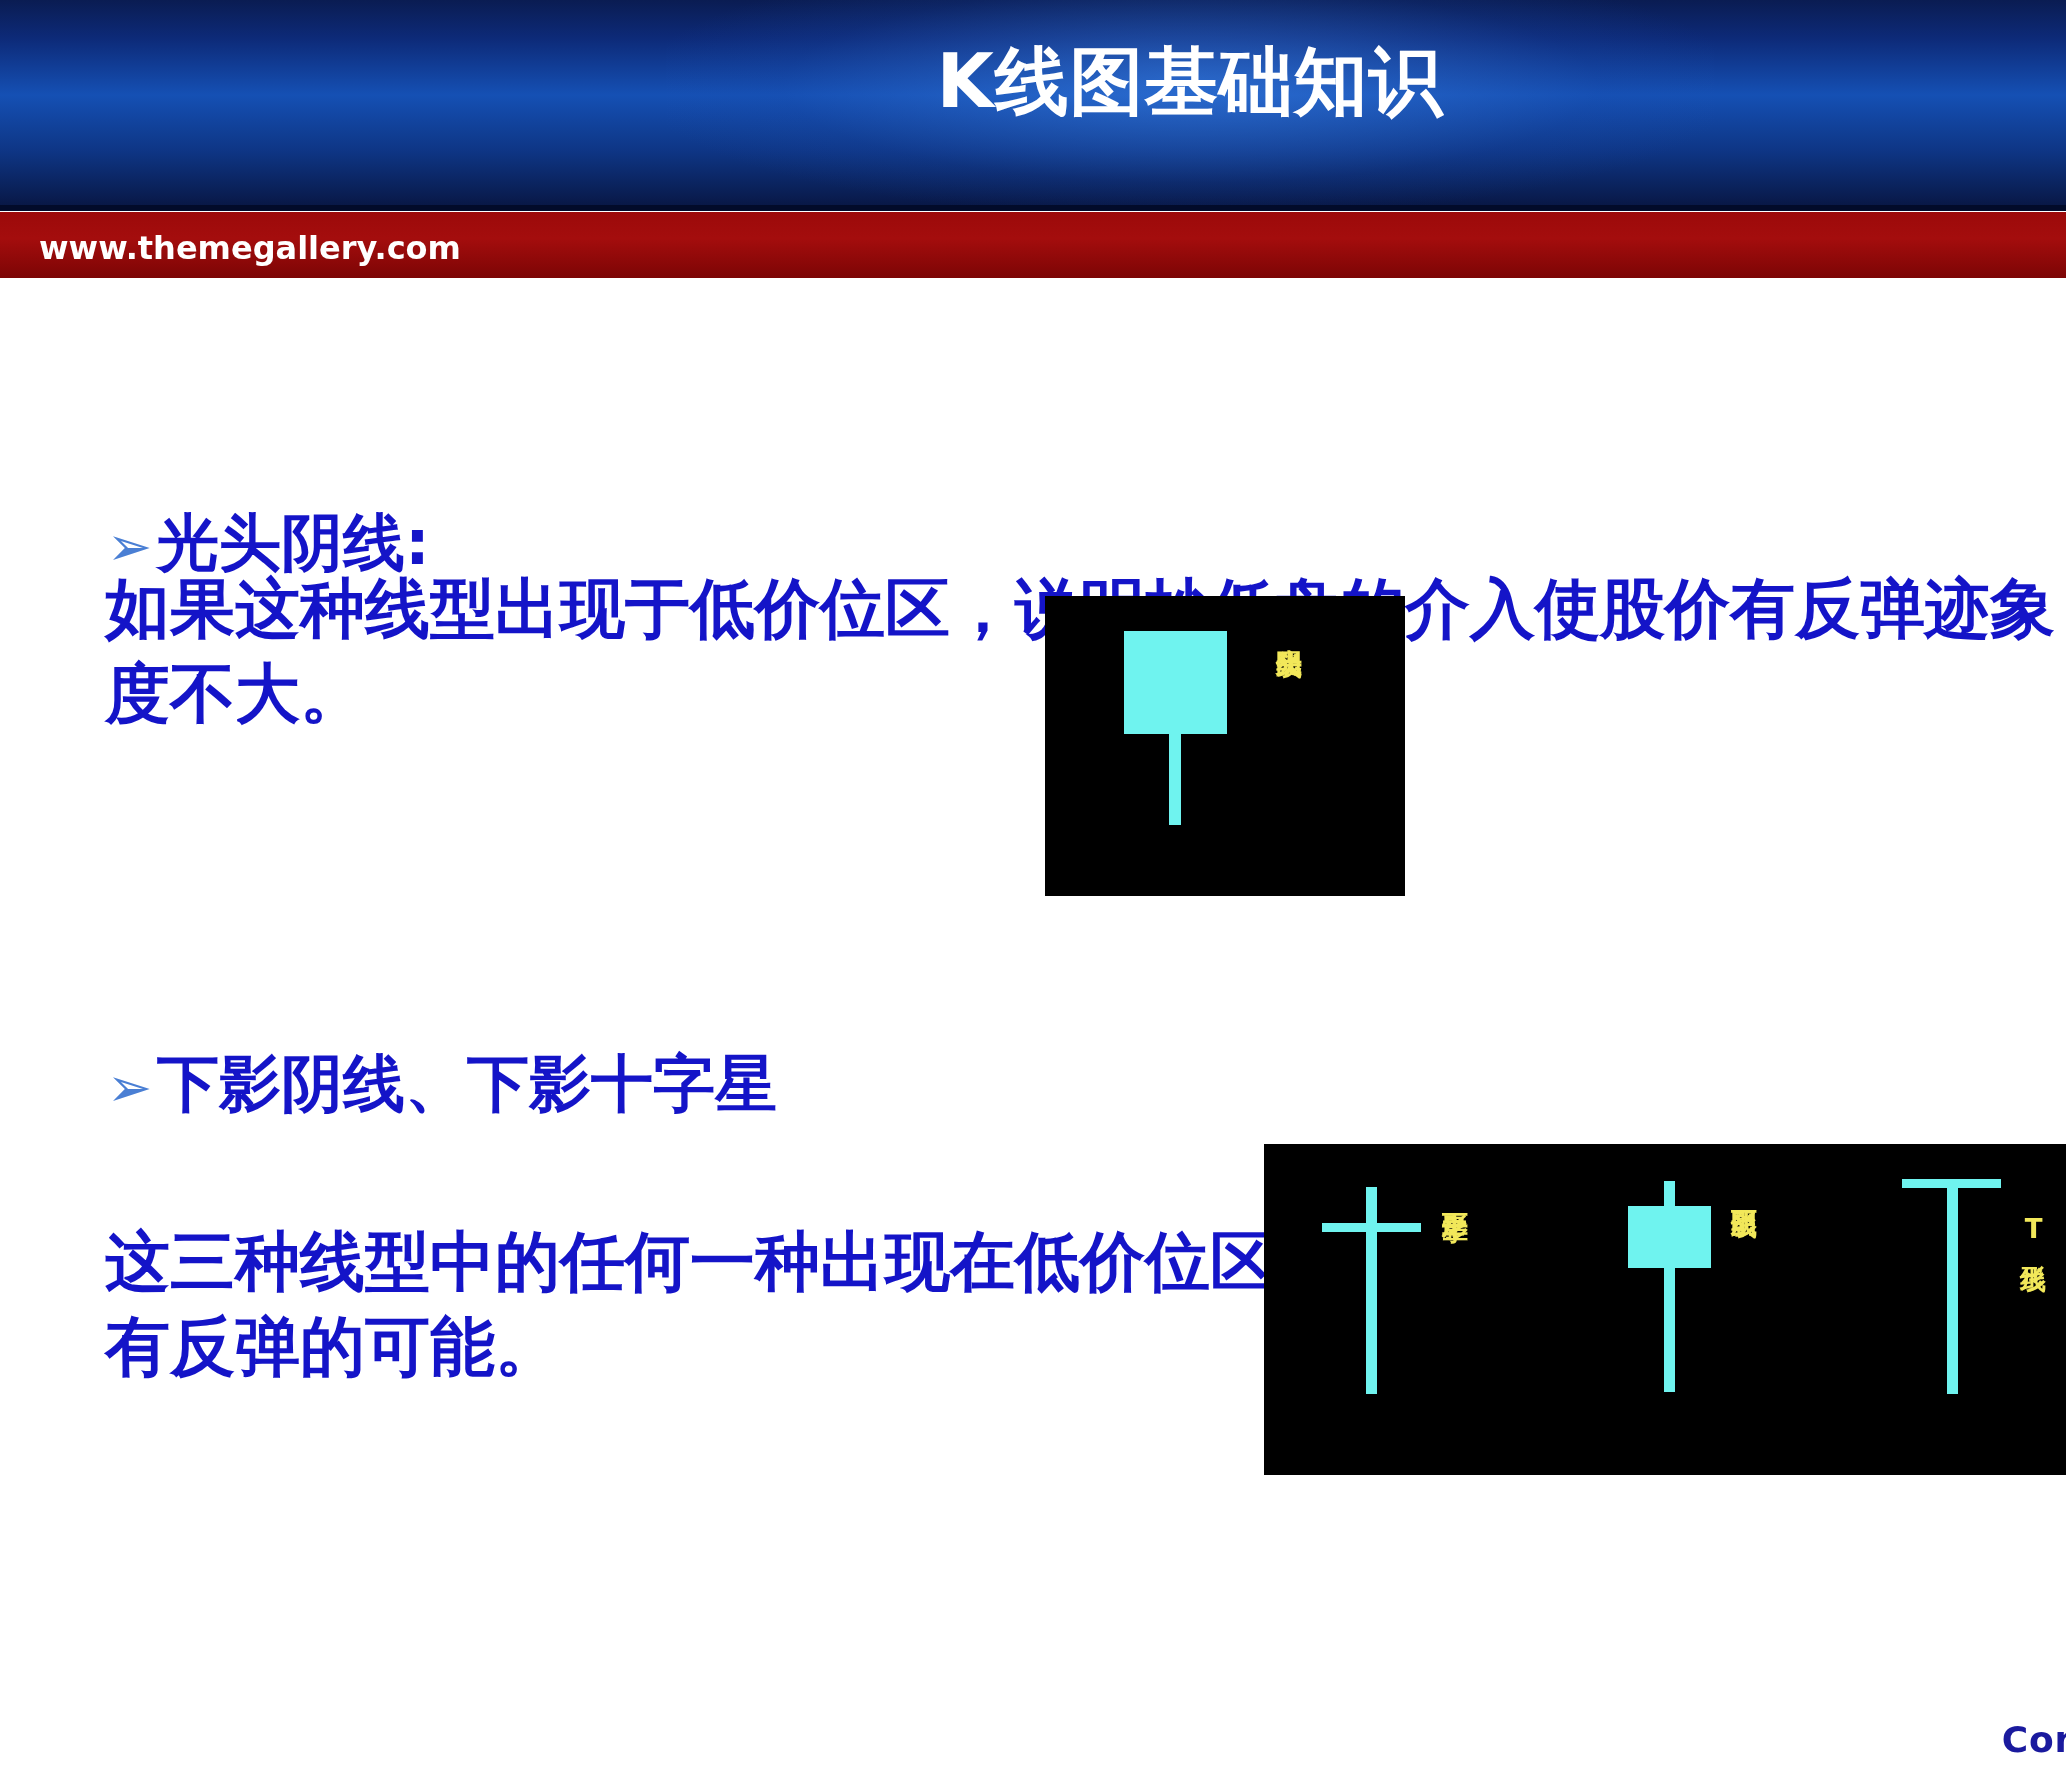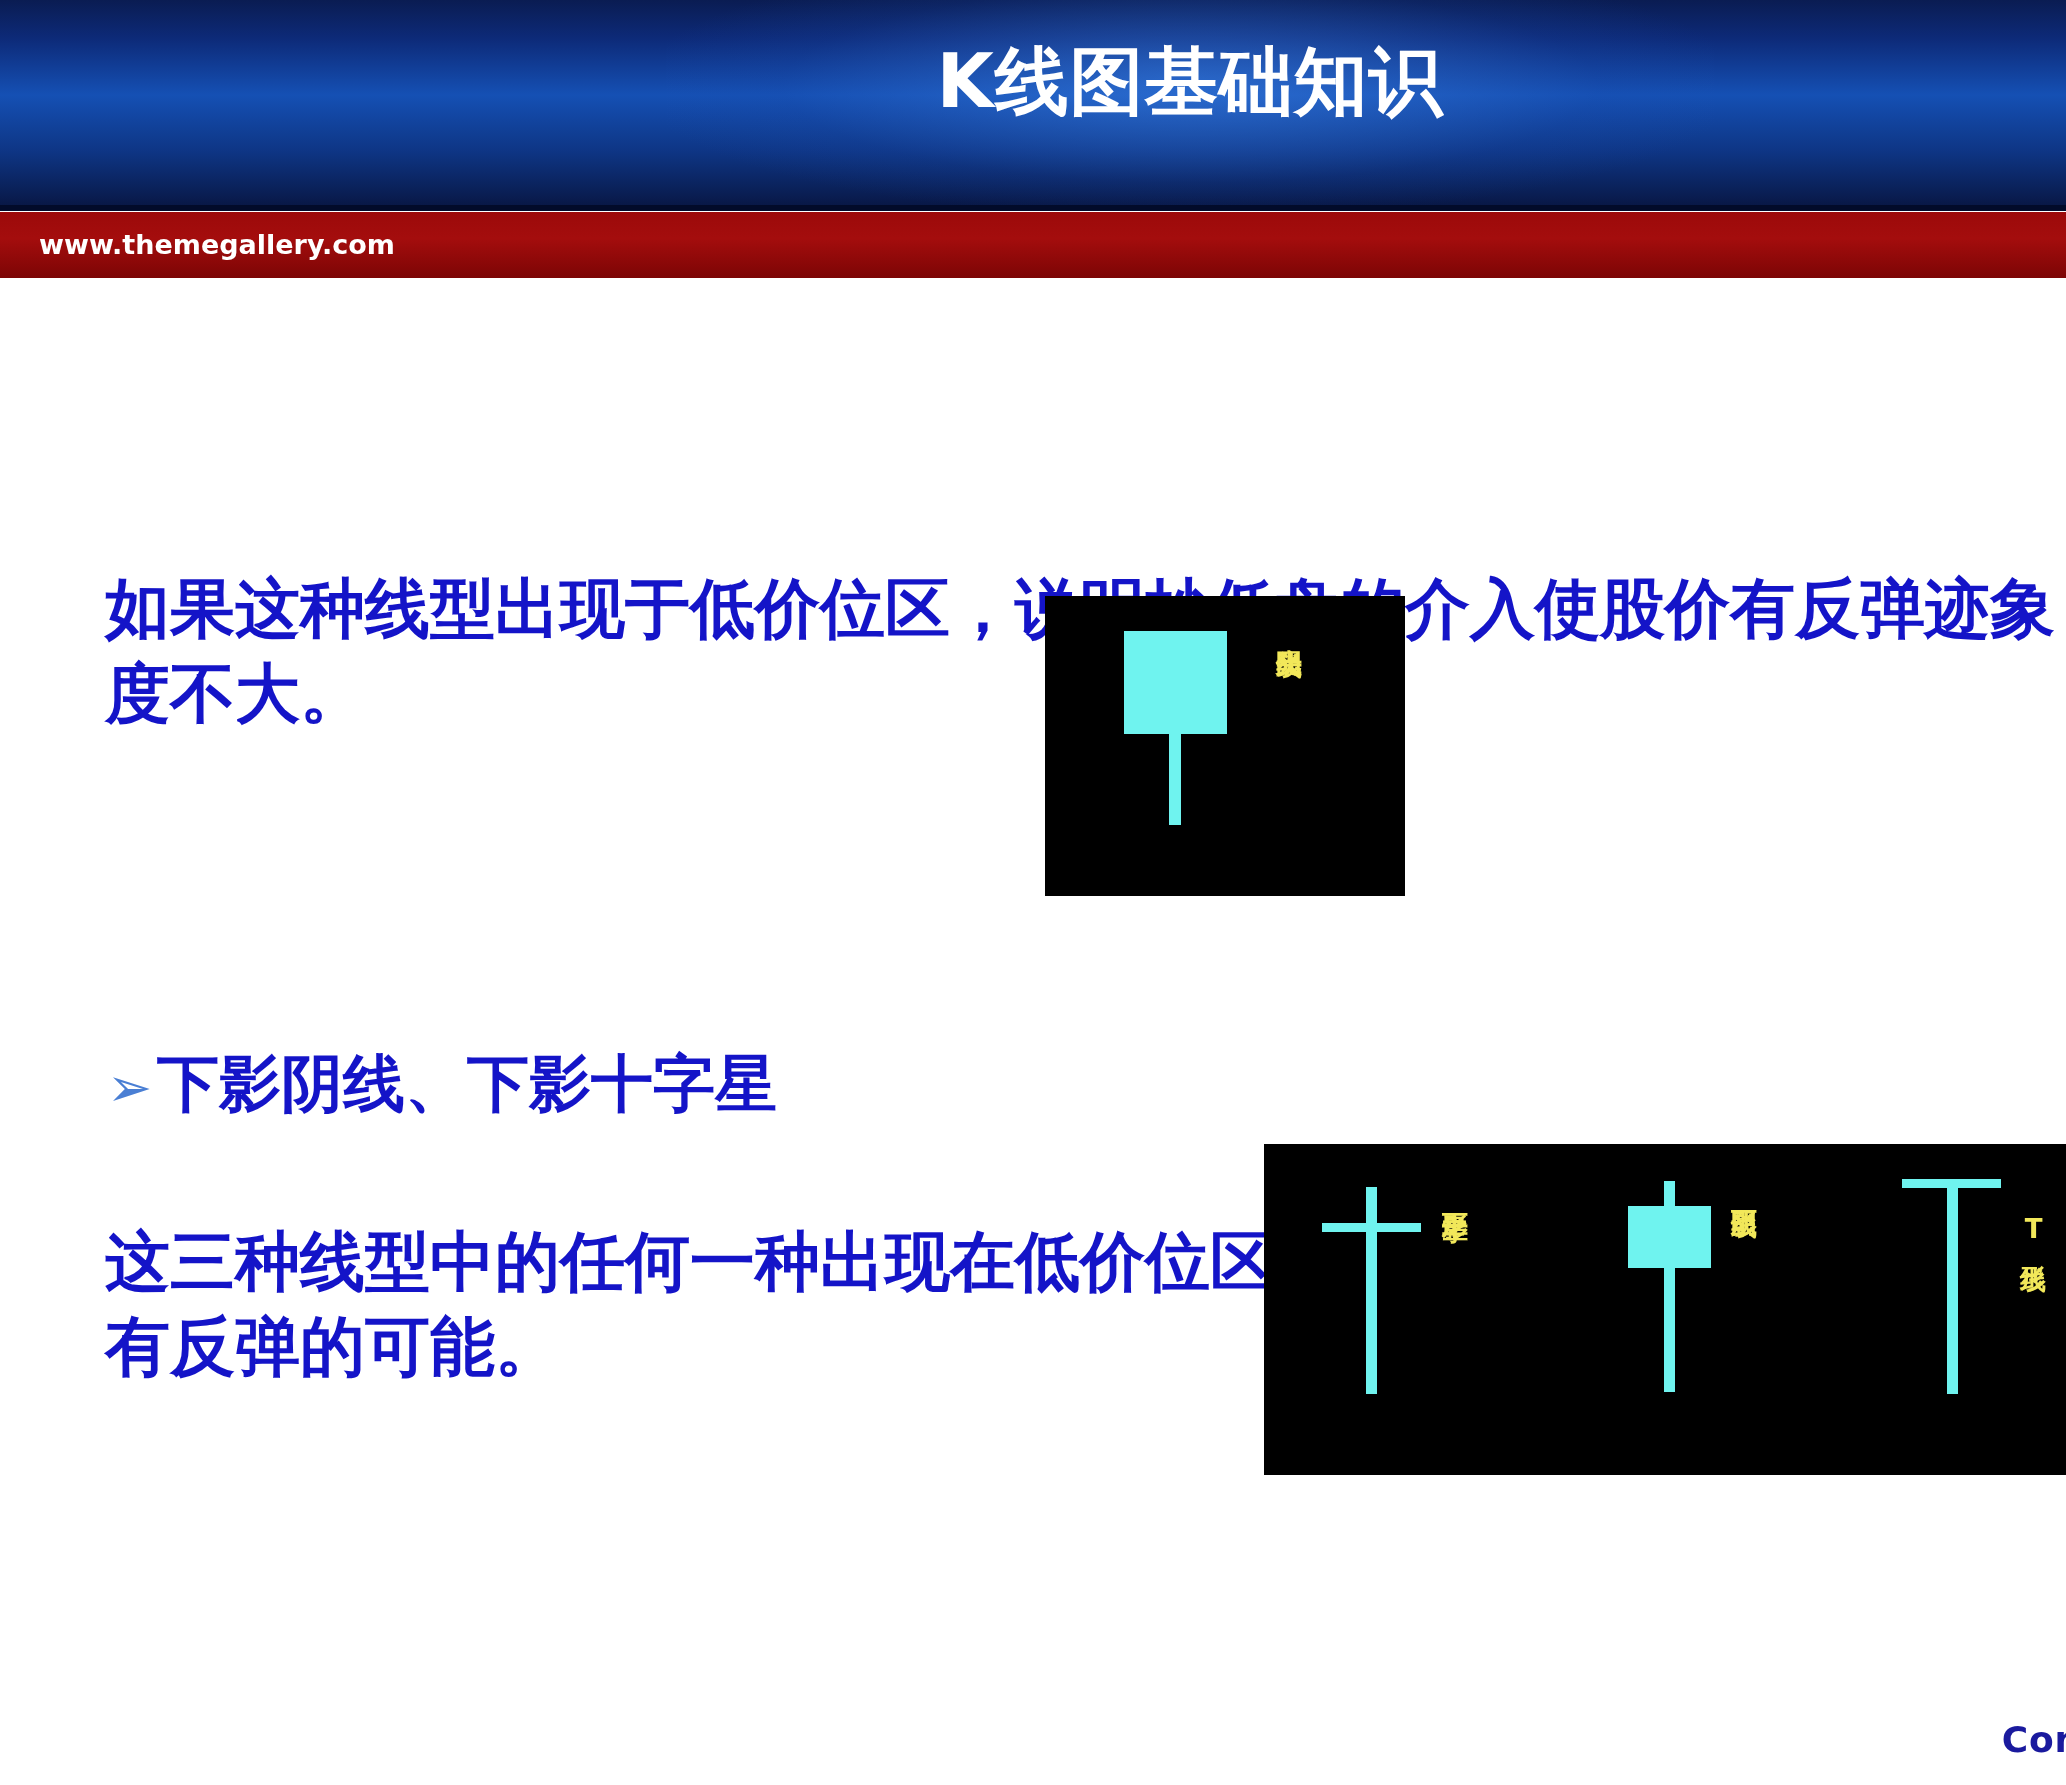--- a/index.html
+++ b/index.html
@@ -67,21 +67,21 @@
     left: 0;
     width: 2380px;
     height: 66px;
     background: linear-gradient(to bottom, #9c0a0a 0%, #a40d0d 40%, #7c0505 100%);
   }
   .urlbar-text {
     position: absolute;
     left: 39px;
     top: 16.5px;
     color: #ffffff;
-    font-size: 27px;
+    font-size: 32px;
     font-weight: bold;
     font-family: "DejaVu Sans", "Liberation Sans", sans-serif;
     letter-spacing: 0px;
     white-space: nowrap;
   }
 
   
   .content {
     position: absolute;
     top: 278px;
@@ -171,20 +171,23 @@
   <div class="header-glow"></div>
   <div class="slide-title">K线图基础知识</div>
 </div>
 
 <div class="urlbar">
   <div class="urlbar-text">www.themegallery.com</div>
 </div>
 
 <div class="content">
 
+  <div class="bullet-line" id="heading1">
+    <span class="arrow">➢</span><span>光头阴线:</span>
+  </div>
 
   <div class="para" id="para1">如果这种线型出现于低价位区，说明抄低盘的介入使股价有反弹迹象，但力度不大。</div>
 
   <div class="bullet-line" id="heading2">
     <span class="arrow">➢</span><span>下影阴线、下影十字星</span>
   </div>
 
 
   <div class="para" id="para2">这三种线型中的任何一种出现在低价位区时，都说明下档承接力较强，股价有反弹的可能。</div>
 

